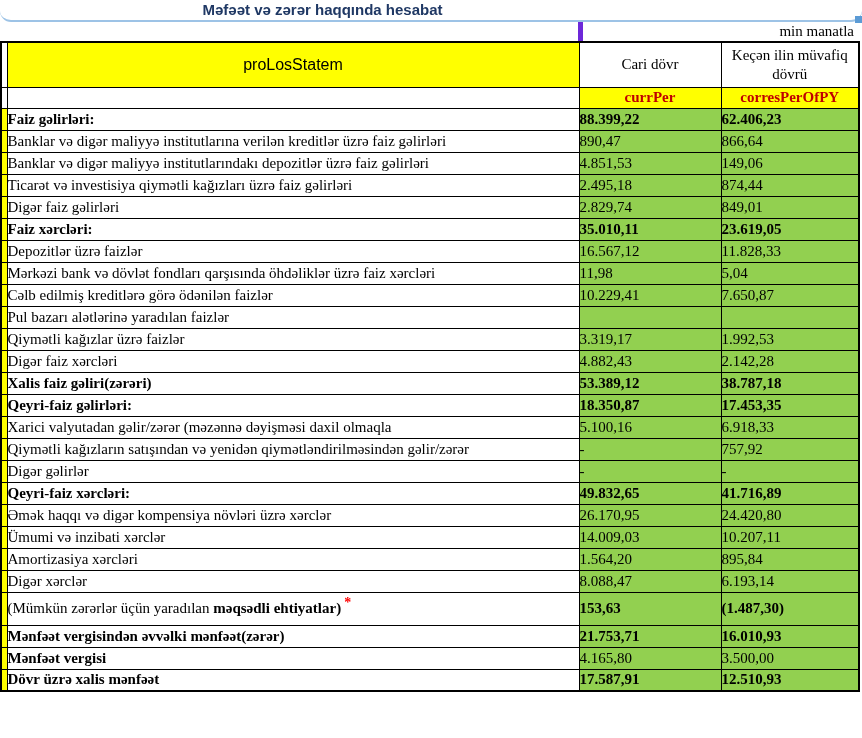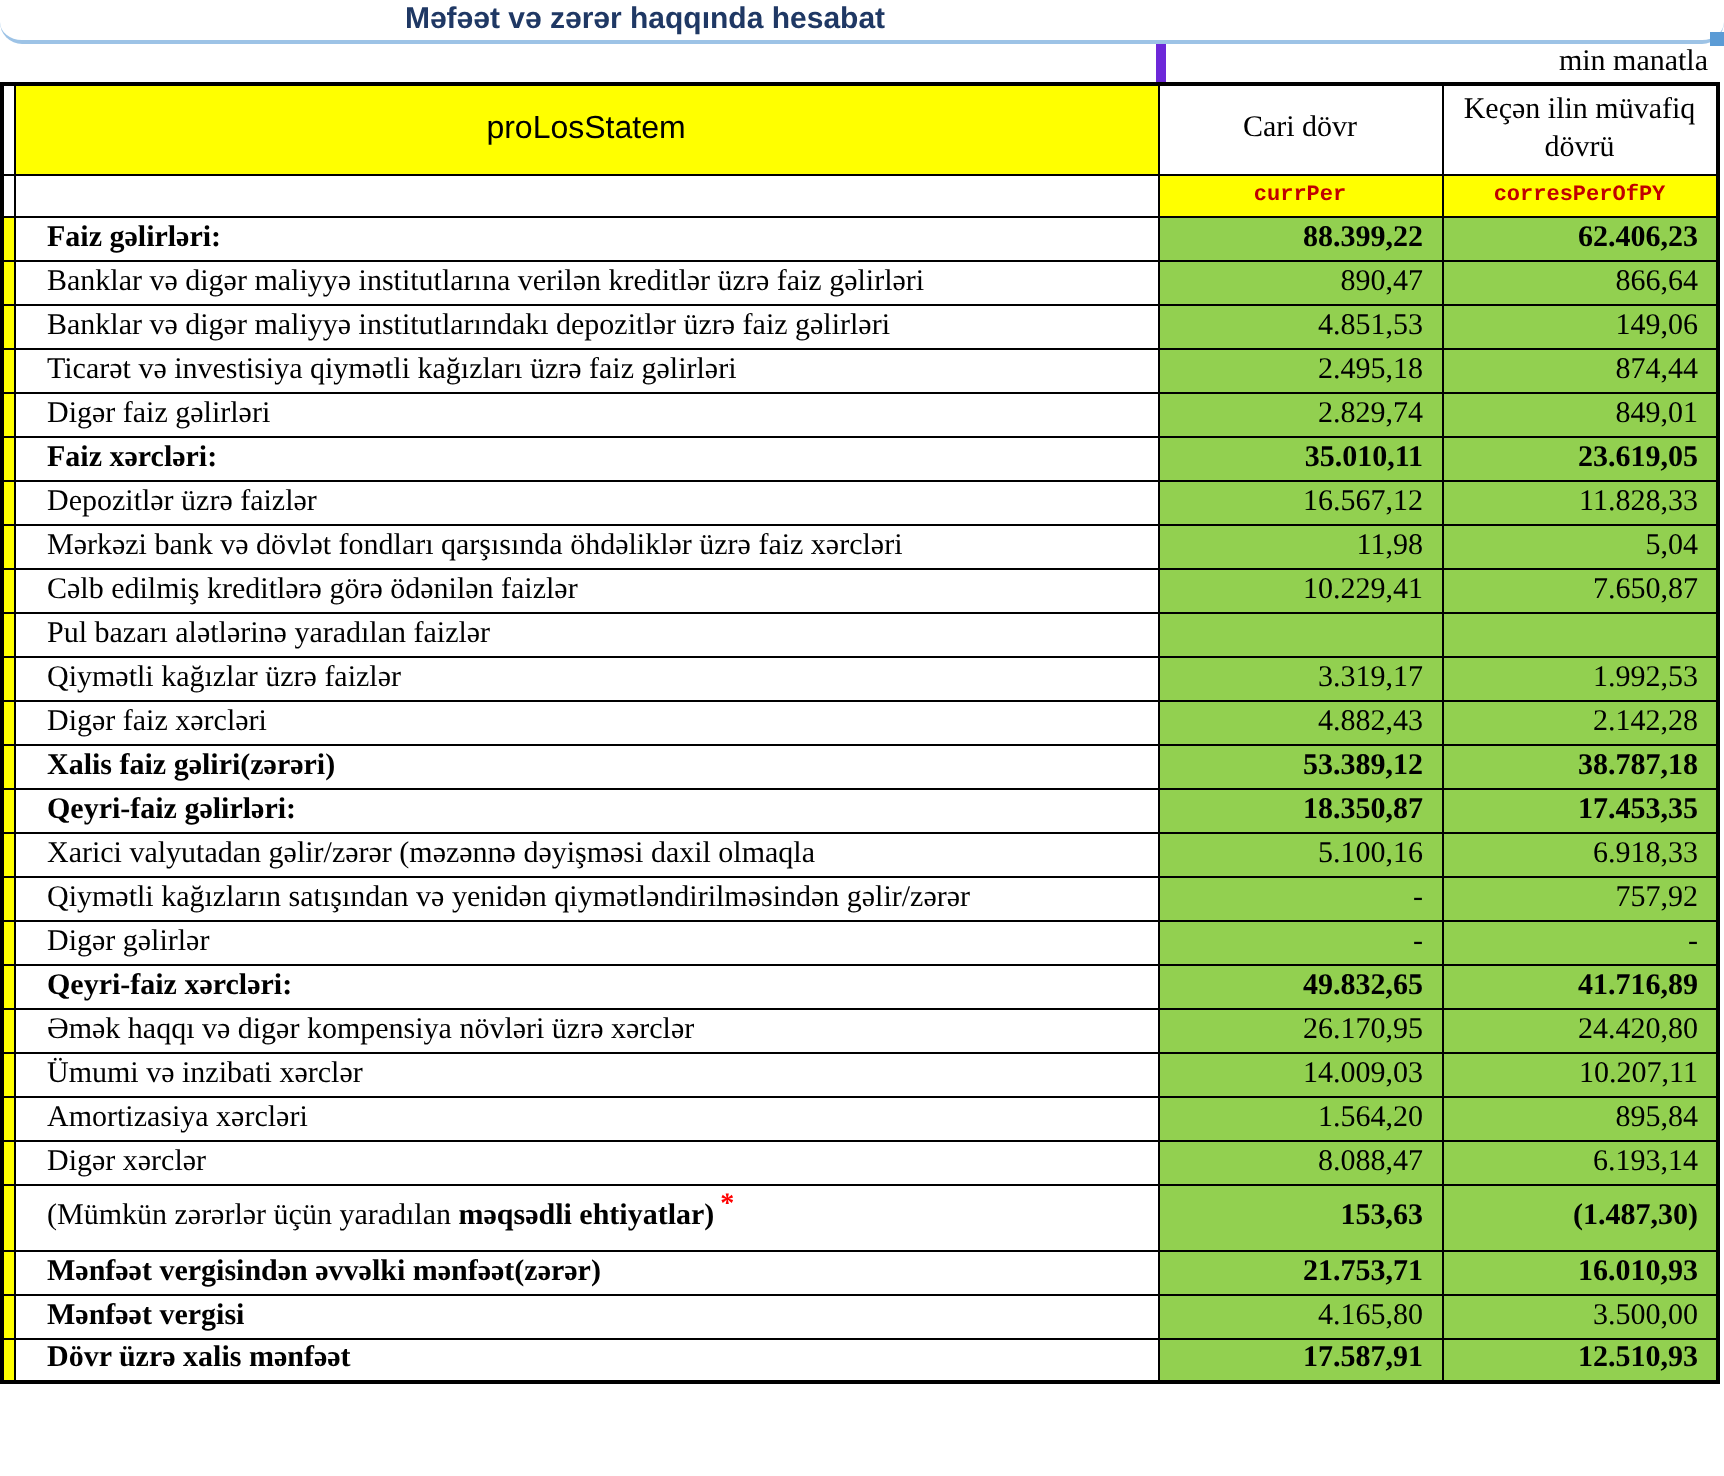--- a/index.html
+++ b/index.html
@@ -38,31 +38,31 @@
     background:var(--yellow,#FFFF00);
     font-family:"Liberation Sans", sans-serif;
     font-size:16px; text-align:center;
   }
   td.colh { text-align:center; font-size:15px; line-height:1.25; }
 
   tr.sub { height:21px; }
   td.code {
     background:var(--yellow,#FFFF00);
     color:var(--red,#C00000);
-    font-weight:700; font-size:11px; text-align:center;font-family:Liberation Mono, monospace;
+    font-weight:700; font-size:15px; text-align:center;
   }
 
   tbody tr { height:22px; }
   tbody tr.tall { height:33px; }
   td.ystub { background:var(--yellow,#FFFF00); padding:0; }
   td.stub  { background:#fff; padding:0; }
-  td.lbl { background:#fff; font-size:15px; padding-left:16px; white-space:nowrap; }
+  td.lbl { background:#fff; font-size:15px; padding-left:0; white-space:nowrap; }
   td.val {
     background:var(--green,#92D050);
-    text-align:right; font-size:15px; padding-right:9px; white-space:nowrap;
+    font-size:15px; padding-right:9px; white-space:nowrap;
   }
   .b { font-weight:700; }
   .lbl b { font-weight:700; }
   sup.star {
     color:var(--fred,#FF0000); font-weight:700; font-size:14px;
     vertical-align:super; line-height:0; margin-left:3px;
   }
 </style>
 </head>
 <body style="--green: #92D050; --yellow: #FFFF00; --red: #C00000; --navy: #1F3864; --underline: #9DC3E6; --handle: #5B9BD5; --fred: #FF0000;">

